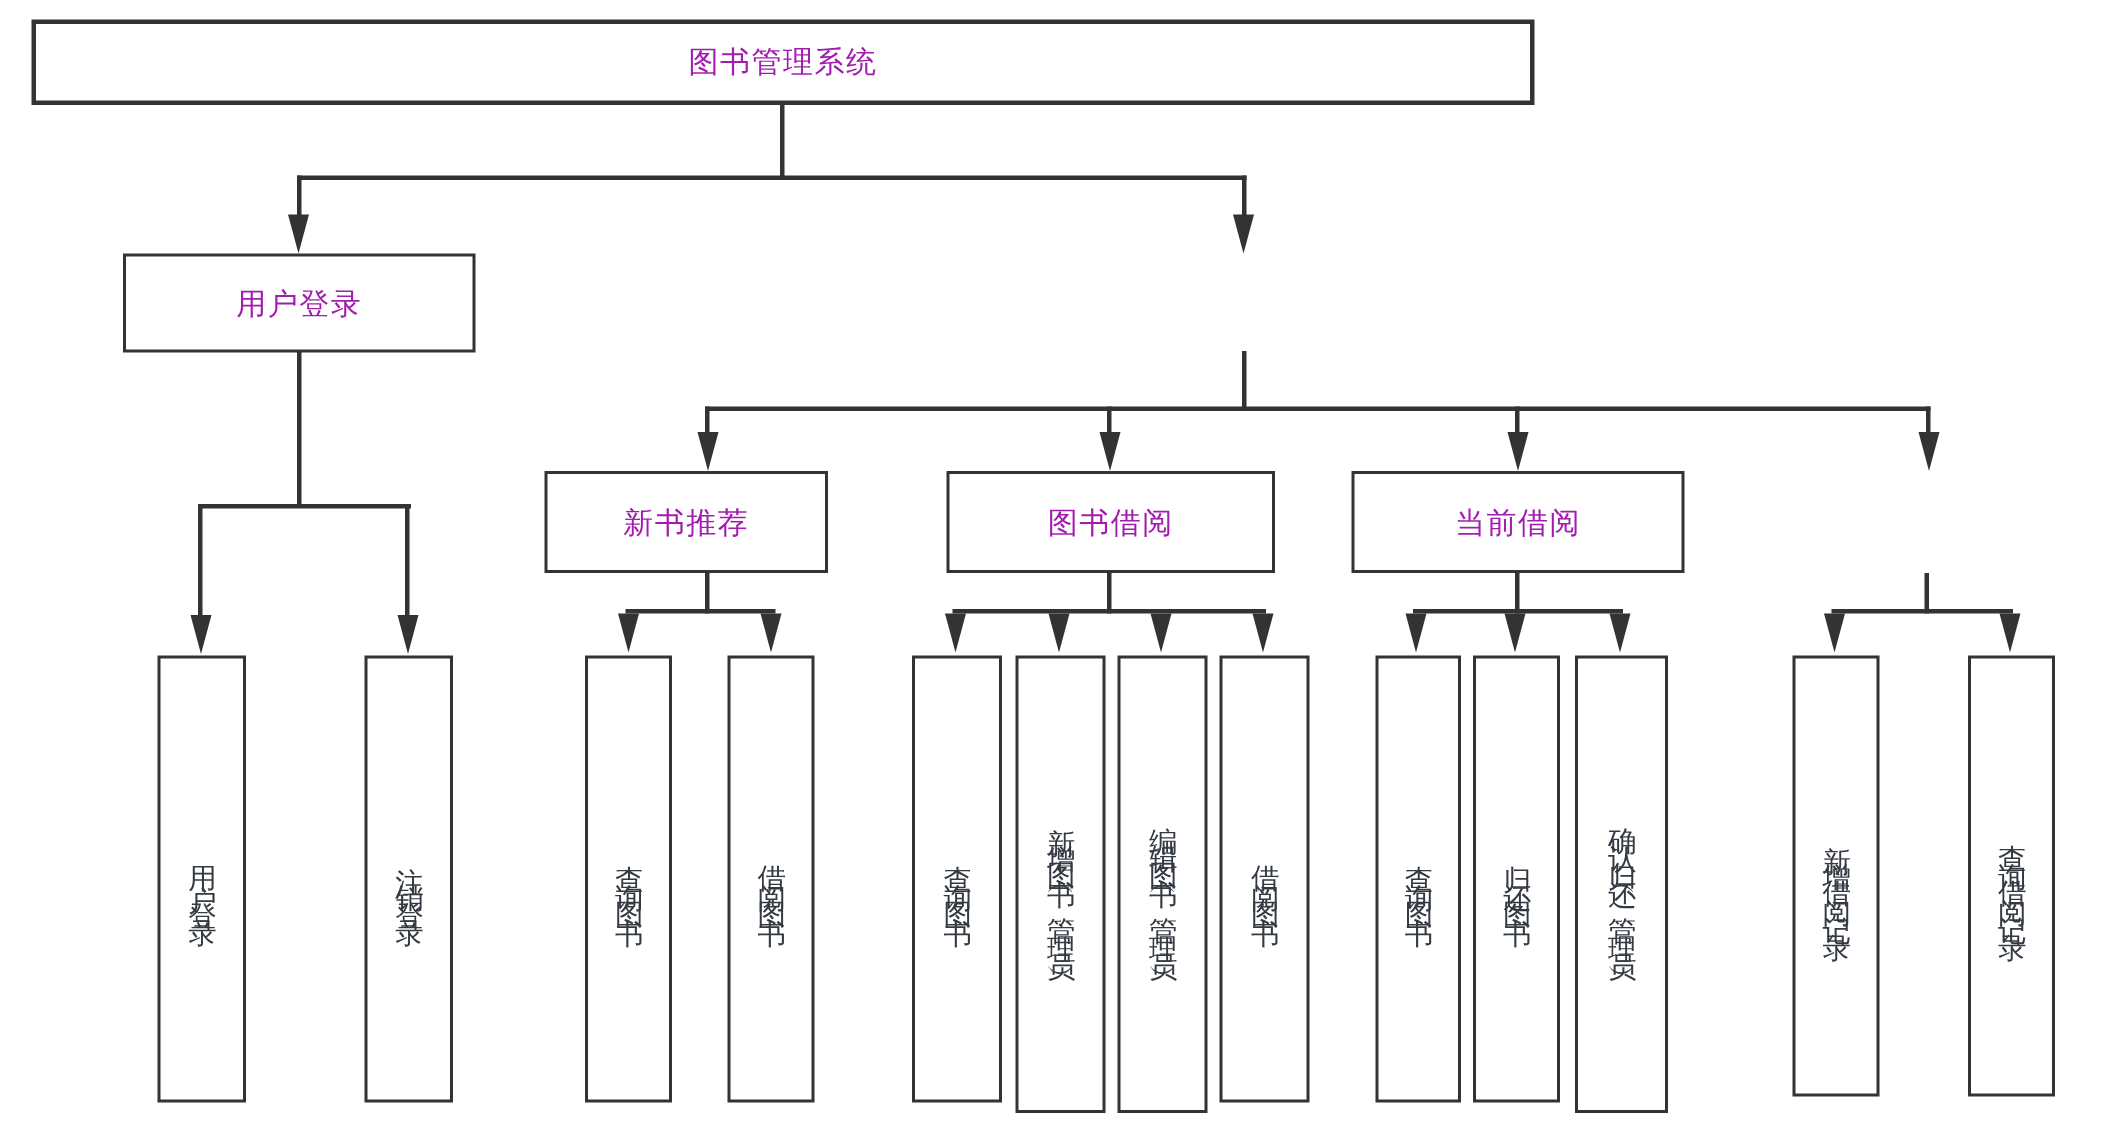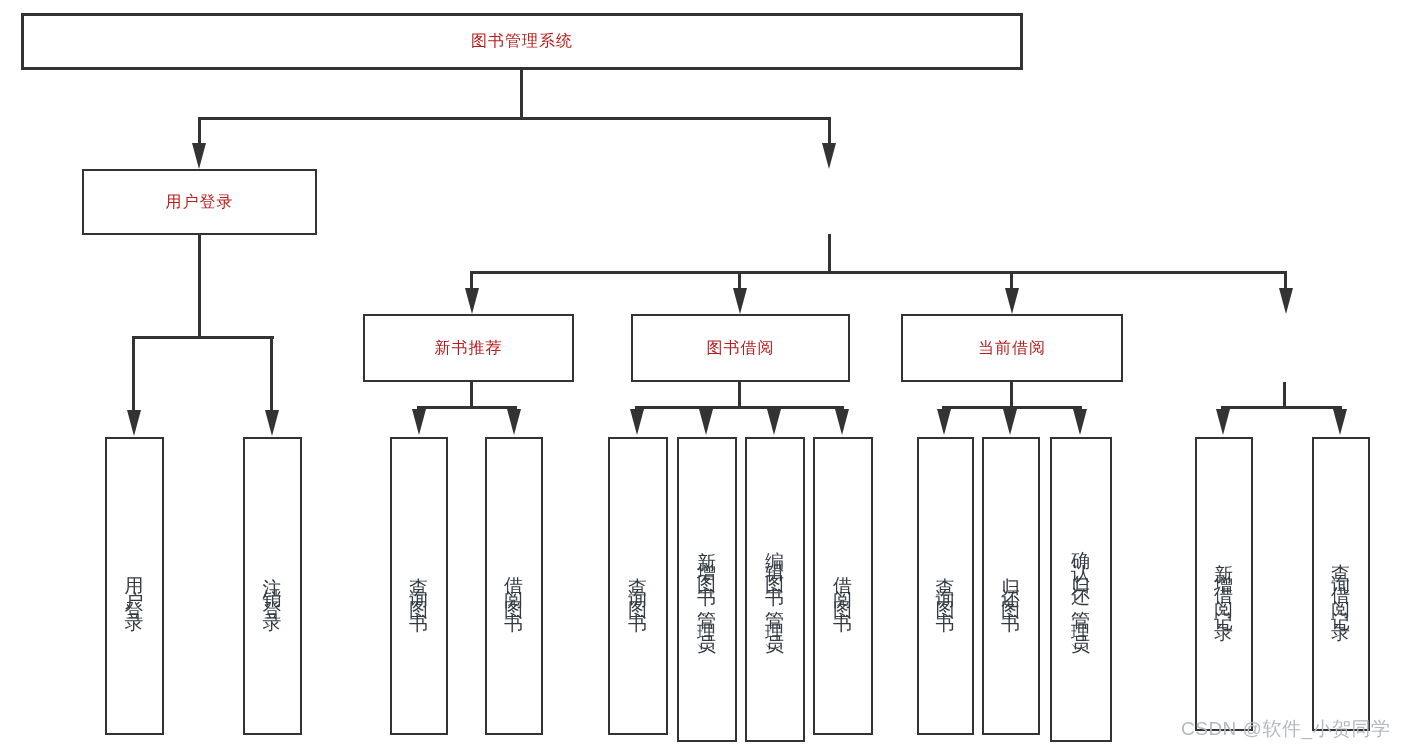--- a/index.html
+++ b/index.html
@@ -13,23 +13,23 @@
   }
   .box{
     position:absolute;
     border:3px solid #333333;
     background:#ffffff;
     box-sizing:border-box;
     display:flex;align-items:center;justify-content:center;
   }
   .box.lvl{border-width:2.5px;}
   .box span{
-    font-size:16px;
+    font-size:20px;
     letter-spacing:1px;
-    color:#b91c1c;
+    color:#a21caf;
     white-space:nowrap;
   }
   .leaf{
     position:absolute;
     border:2.5px solid #333333;
     background:#ffffff;
     box-sizing:border-box;
     display:flex;align-items:center;justify-content:center;
   }
   .leaf span{
@@ -64,21 +64,21 @@
 <div id="stage">
 
   <div class="box" style="left:21px;top:13px;width:1002px;height:57px;">
     <span>图书管理系统</span>
   </div>
 
   <div class="box lvl" style="left:82px;top:169px;width:235px;height:66px;">
     <span>用户登录</span>
   </div>
 
-  <div class="box lvl" style="left:363px;top:314px;width:211px;height:68px;font-family:Liberation Serif, serif;">
+  <div class="box lvl" style="left:363px;top:314px;width:189px;height:68px;font-family:Liberation Serif, serif;">
     <span>新书推荐</span>
   </div>
   <div class="box lvl" style="left:901px;top:314px;width:222px;height:68px;">
     <span>当前借阅</span>
   </div>
   <div class="box lvl" style="left:631px;top:314px;width:219px;height:68px;">
     <span>图书借阅</span>
   </div>
 
   <div class="leaf" style="left:105px;top:437px;width:59px;height:298px;">
@@ -166,15 +166,14 @@
   <div class="hline" style="left:942px;top:406px;width:140px;"></div>
   <div class="arrow" style="left:937px;top:409px;"></div>
   <div class="arrow" style="left:1003px;top:409px;"></div>
   <div class="arrow" style="left:1073px;top:409px;"></div>
 
   <div class="vline" style="left:1283px;top:382px;height:27px;"></div>
   <div class="hline" style="left:1221px;top:406px;width:121px;"></div>
   <div class="arrow" style="left:1216px;top:409px;"></div>
   <div class="arrow" style="left:1333px;top:409px;"></div>
 
-  <div class="watermark">CSDN @软件_小贺同学</div>
 
 </div>
 
 </body></html>

